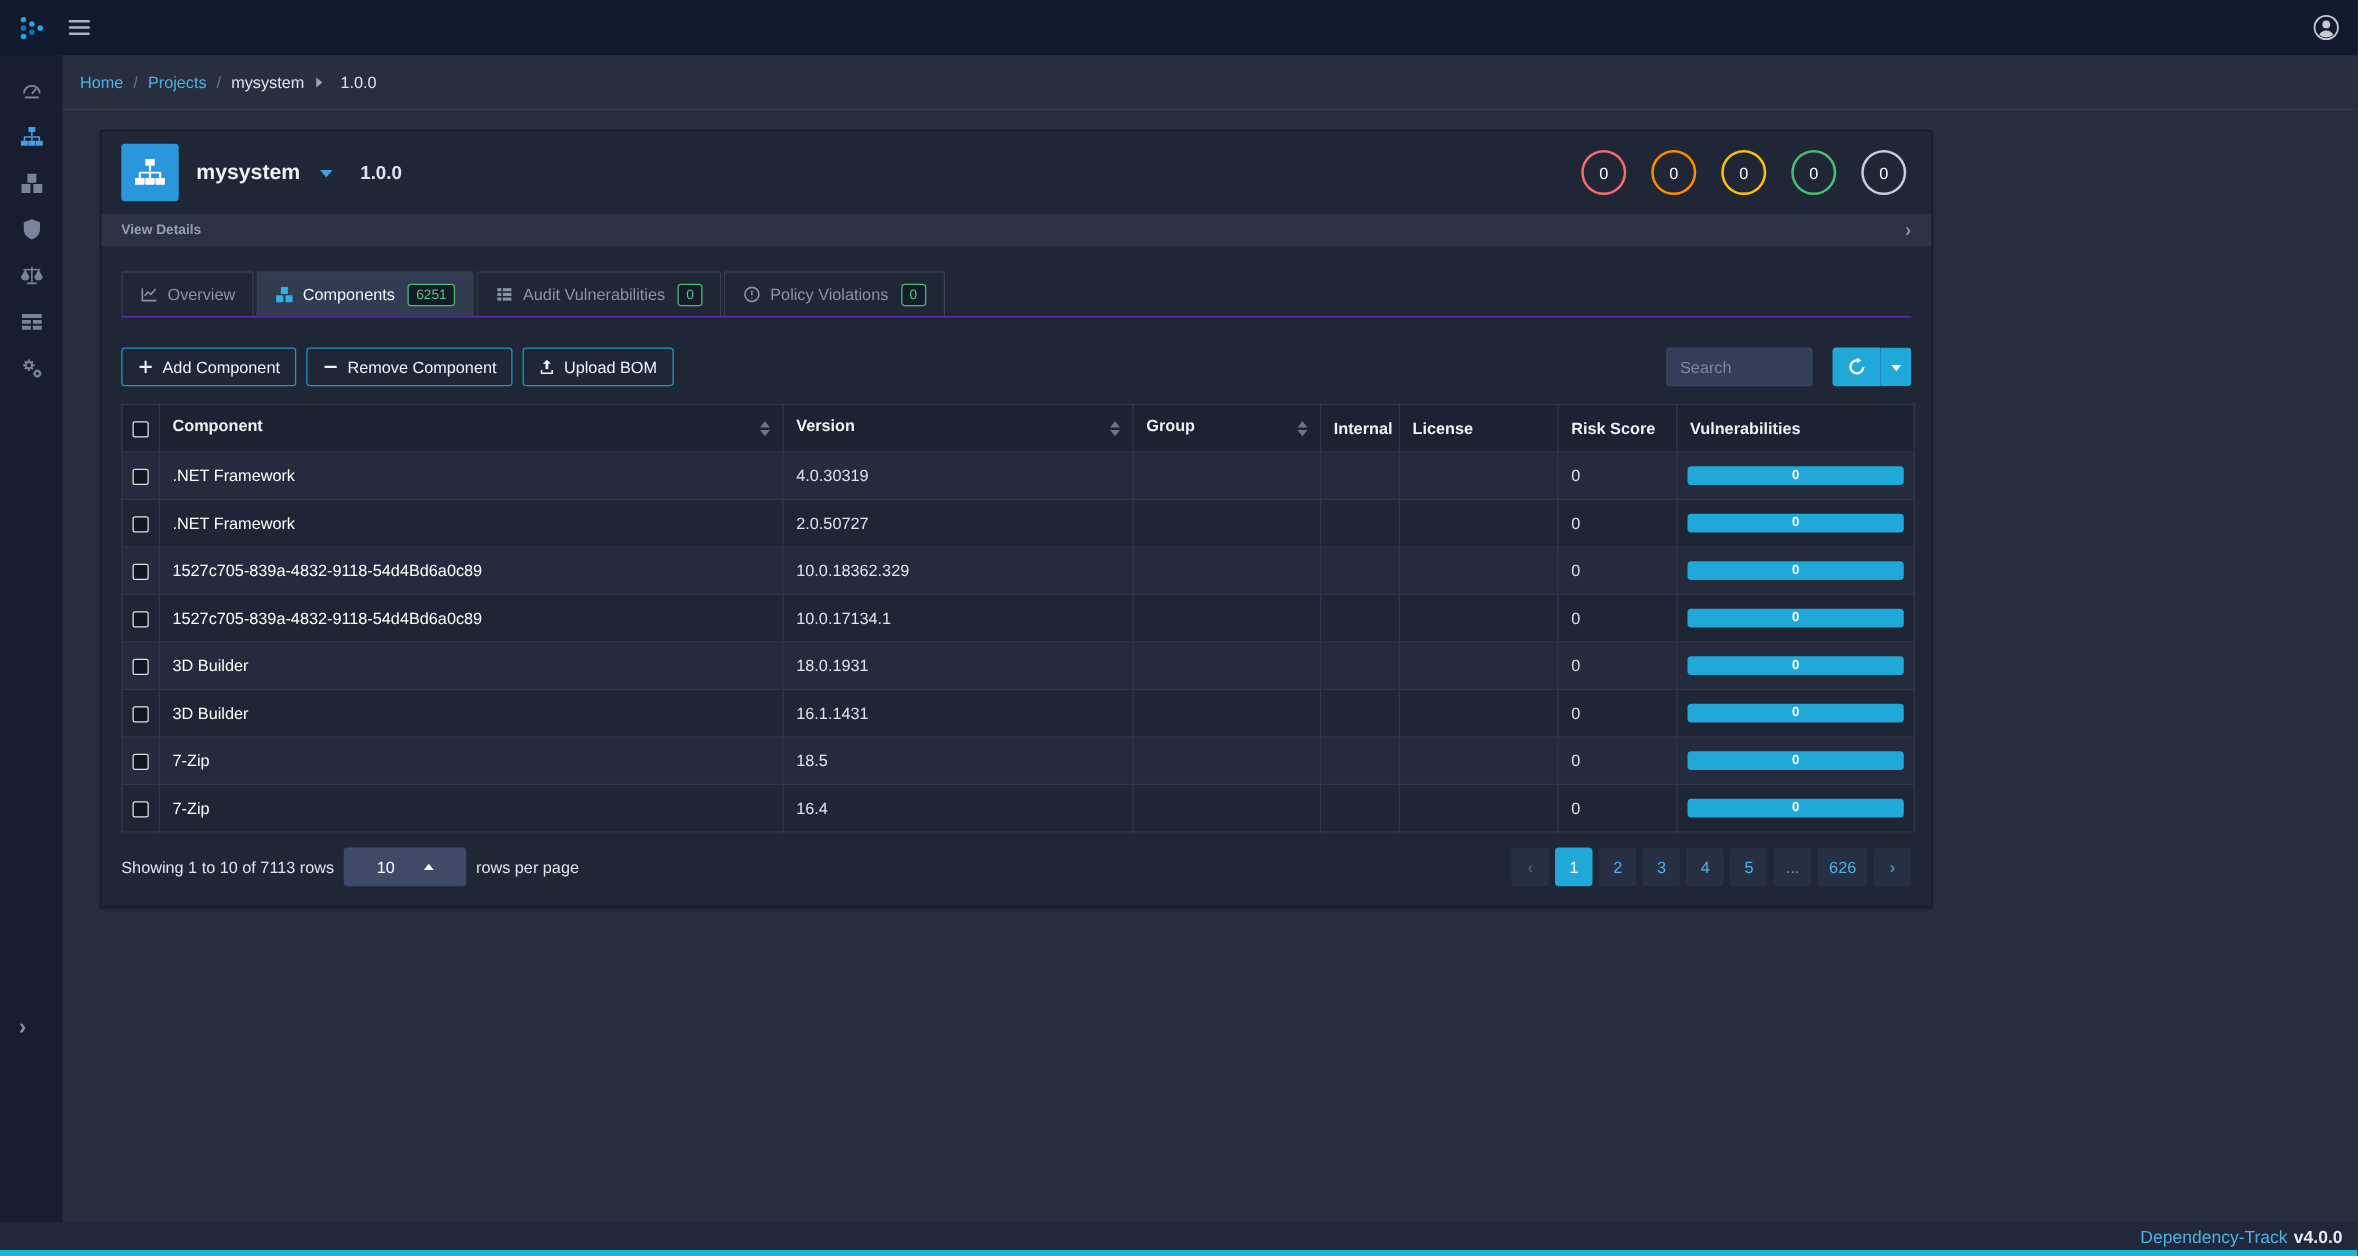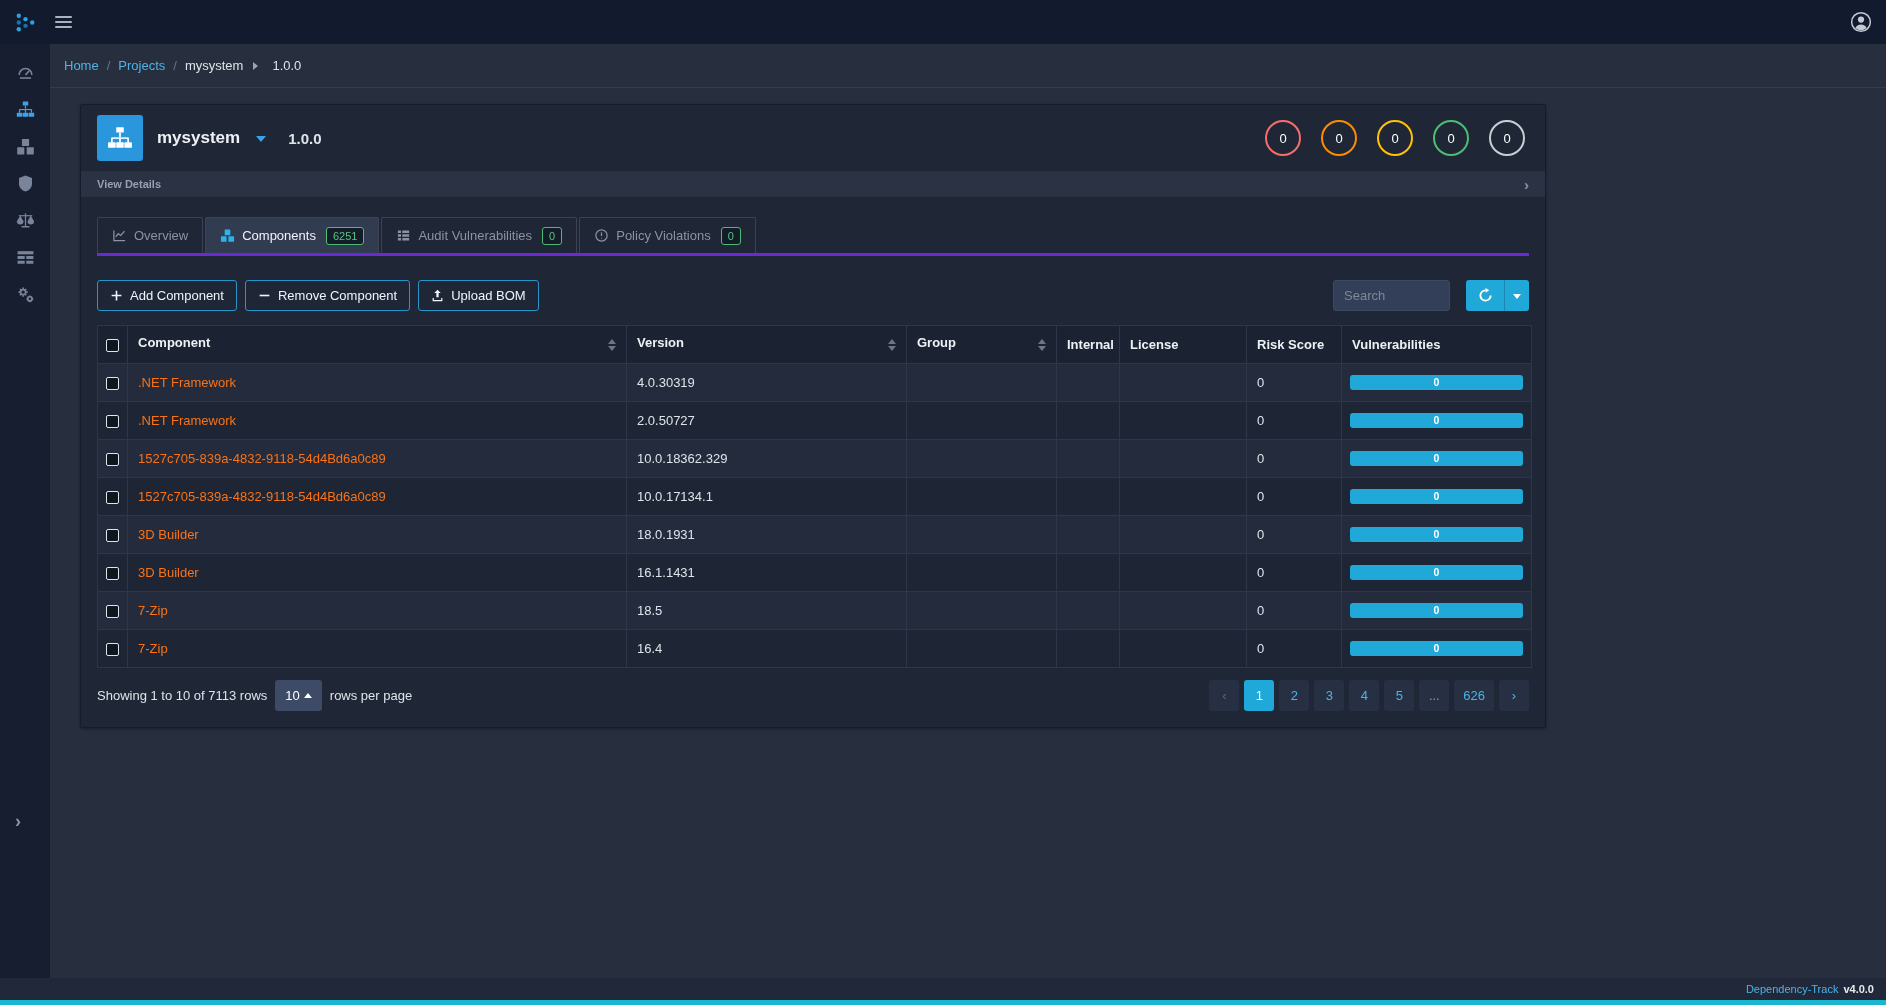--- a/index.html
+++ b/index.html
@@ -45,21 +45,21 @@
   .sev.critical{border-color:#f86c6b}
   .sev.high{border-color:#fd8c00}
   .sev.medium{border-color:#ffc107}
   .sev.low{border-color:#4dbd74}
   .sev.unassigned{border-color:#c8ced3}
   .view-details{height:26px;background:#2a3243;display:flex;align-items:center;padding:0 16px;font-size:11px;font-weight:700;color:#96a0af;cursor:pointer}
   .vd-chevron{margin-left:auto;font-size:15px;color:#8a93a2;font-weight:bold}
   .card-body{padding:20px 16px 16px}
 
   
-  .tabs{display:flex;border-bottom:3px solid #6d28d9}
+  .tabs{display:flex;border-bottom:1px solid #6d28d9}
   .tab{display:flex;align-items:center;gap:7px;padding:0 14px;height:36px;color:#8a93a2;border:1px solid #3a4254;border-bottom:none;cursor:pointer;margin-right:2px;border-radius:2px 2px 0 0;background:transparent}
   .tab .ticon{width:15px;height:15px;color:#8a93a2}
   .tab.active{background:#323c50;color:#f0f3f7}
   .tab.active .ticon{color:#2fb1e8}
   .count-badge{border:1px solid #4dbd74;color:#56c57d;background:#141b29;font-size:11px;padding:1px 6px;border-radius:3px;line-height:14px;margin-left:3px}
 
   
   .toolbar{margin-top:24px;display:flex;align-items:center;gap:8px}
   .btn-outline{display:flex;align-items:center;gap:7px;height:31px;padding:0 12px;border:1px solid #2795c9;border-radius:3px;color:#ecf5fb;background:transparent;cursor:pointer;font-size:13px;font-family:inherit}
   .btn-outline svg{width:13px;height:13px}
@@ -70,42 +70,42 @@
   .btn-refresh{width:38px;height:31px;background:#20a8d8;border:none;border-radius:3px 0 0 3px;display:flex;align-items:center;justify-content:center;cursor:pointer}
   .btn-caret{width:25px;height:31px;background:#20a8d8;border:none;border-left:1px solid rgba(0,0,0,.18);border-radius:0 3px 3px 0;display:flex;align-items:center;justify-content:center;cursor:pointer}
   .caret-down{width:0;height:0;border:4px solid transparent;border-top:5px solid #fff;margin-top:5px}
 
   
   table{margin-top:14px;border-collapse:collapse;table-layout:fixed;width:1434px;font-size:13px}
   th,td{border:1px solid #2e374a;padding:0 10px;height:38px;vertical-align:middle;text-align:left;overflow:hidden;white-space:nowrap}
   thead th{background:#1b2333;font-weight:700;color:#eef1f5}
   tbody tr:nth-child(odd){background:#232b3d}
   tbody tr:nth-child(even){background:#1e2636}
-  .lnk{color:#f97316;cursor:pointer}
+  .lnk{color:#ffffff;cursor:pointer}
   .thc{display:flex;align-items:flex-start;justify-content:space-between}
   .sort{display:flex;flex-direction:column;align-items:center;gap:2px;cursor:pointer}
   .sort .su{width:0;height:0;border:4px solid transparent;border-bottom:5px solid #6d7689}
   .sort .sd{width:0;height:0;border:4px solid transparent;border-top:5px solid #6d7689}
   .td-cb,.th-cb{text-align:center;padding:0}
   .cb{width:13px;height:13px;border:1px solid #dfe4ea;background:#10161f;border-radius:2px;display:inline-block;vertical-align:middle;cursor:pointer}
   .td-vuln{padding:0 8px}
   .vbar{height:15px;background:#20a8d8;border-radius:3px;color:#fff;font-size:10.5px;font-weight:700;text-align:center;line-height:15px}
 
   
   .table-footer{margin-top:12px;display:flex;align-items:center;color:#dfe3ea}
-  .pp-btn{margin:0 8px;height:31px;background:#3d4b66;border:none;border-radius:3px;color:#fff;font-size:13px;display:flex;align-items:center;gap:4px;padding:0 10px;cursor:pointer;font-family:inherit}
+  .pp-btn{margin:0 8px;height:31px;background:#3d4b66;border:none;border-radius:3px;color:#fff;font-size:13px;display:flex;align-items:center;gap:23px;padding:0 26px;cursor:pointer;font-family:inherit}
   .caret-up{width:0;height:0;border:4px solid transparent;border-bottom:5px solid #fff;margin-bottom:4px}
   .pagination{margin-left:auto;display:flex;gap:5px}
   .page-item{min-width:30px;height:31px;background:#273043;border-radius:3px;display:flex;align-items:center;justify-content:center;padding:0 9px;color:#4db2e8;cursor:pointer}
   .page-item.active{background:#20a8d8;color:#fff}
   .page-item.disabled{color:#5c6678}
   .page-item.ellipsis{color:#8a93a2}
 
   
-  .app-footer{height:22px;background:#20283a;display:flex;align-items:center;justify-content:flex-end;padding:0 12px;font-size:11px;gap:5px}
+  .app-footer{height:22px;background:#20283a;display:flex;align-items:center;justify-content:flex-end;padding:0 12px;font-size:14px;gap:5px}
   .app-footer .app-link{color:#4db2e8;cursor:pointer}
   .app-footer .app-ver{color:#e7ebf0;font-weight:700}
   .strip{height:5px;background:#1ab6cf}
 </style>
 </head>
 <body>
 
 <header class="navbar">
   <span>
     <svg viewBox="0 0 24 24" width="23" height="23">

